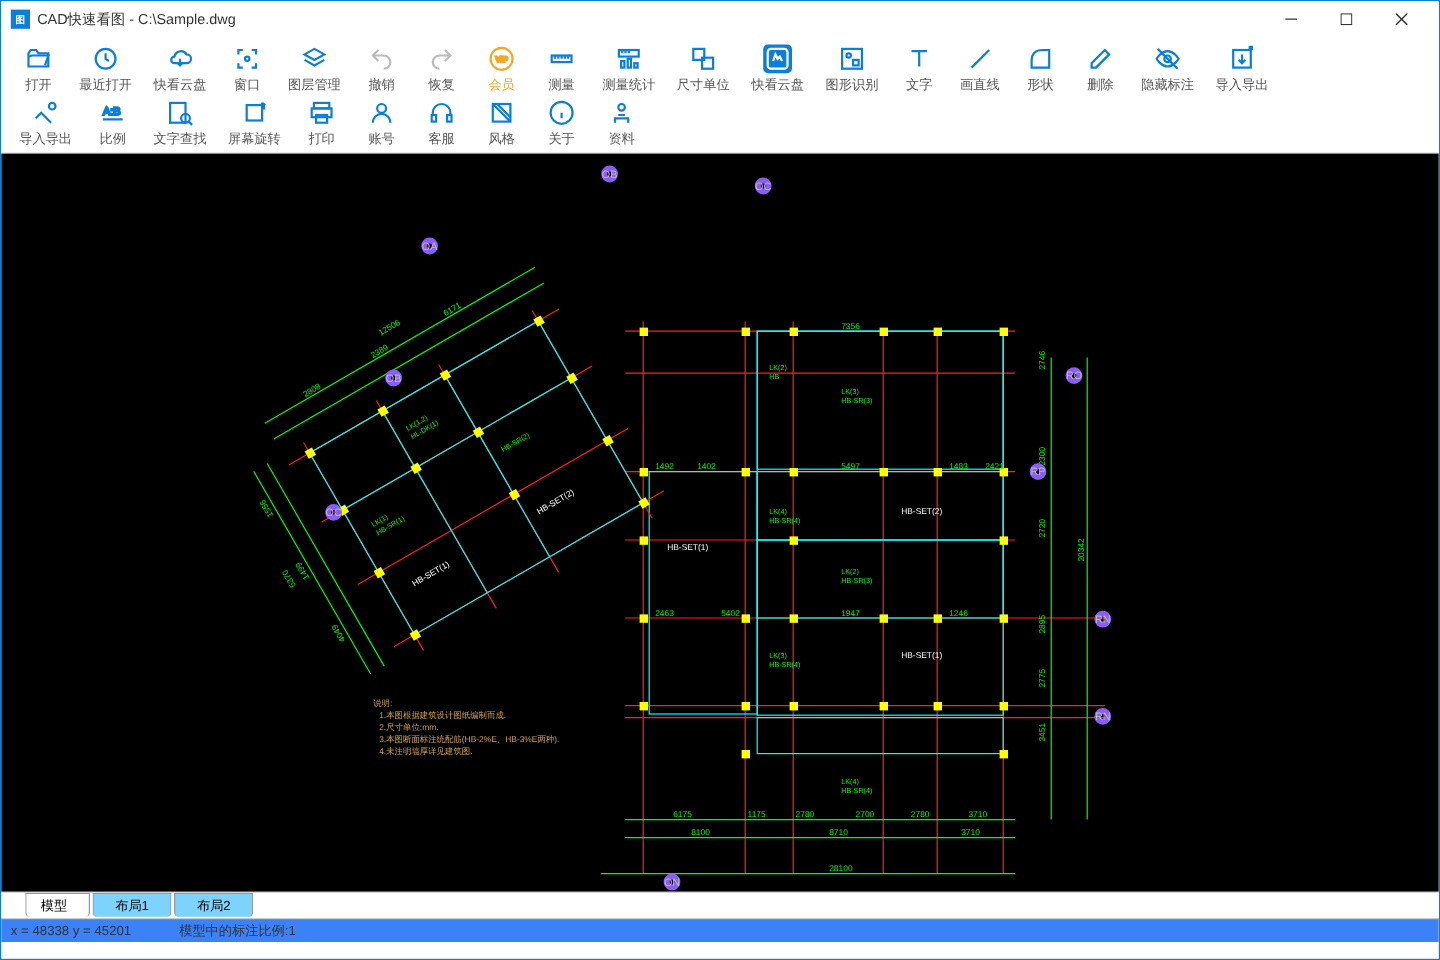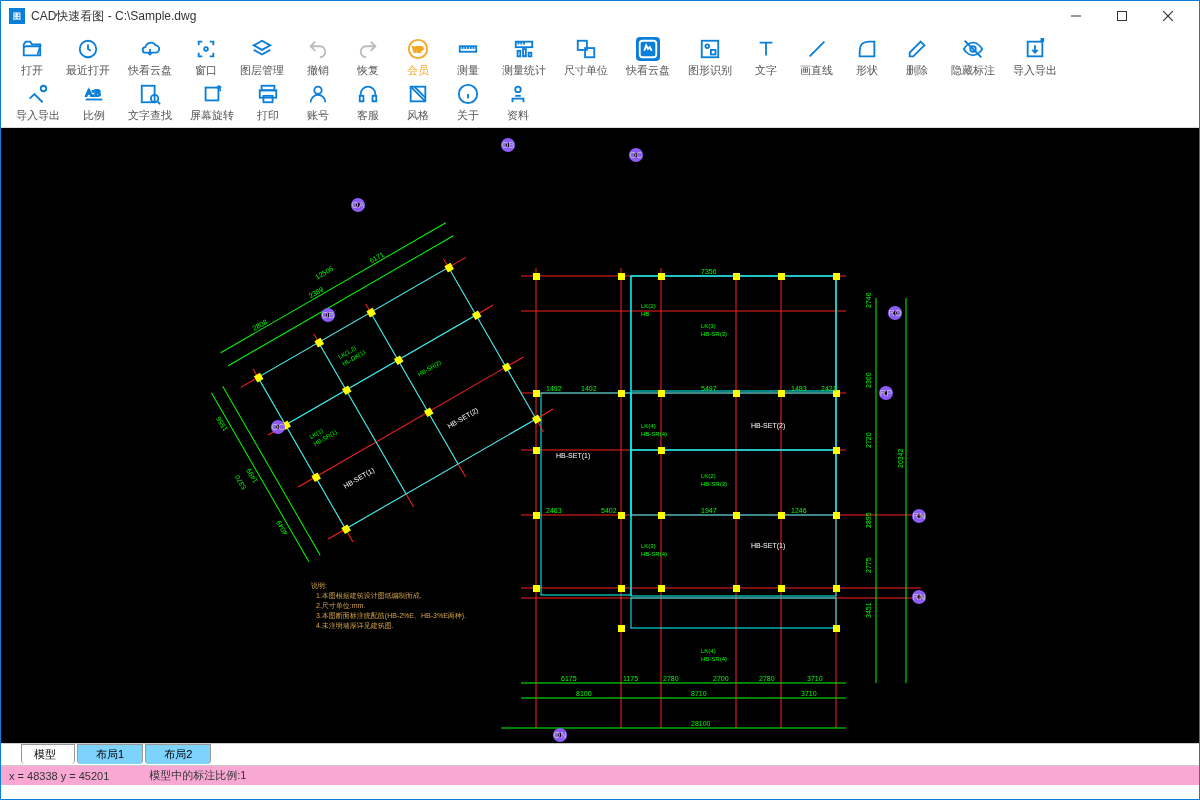--- a/index.html
+++ b/index.html
@@ -13,21 +13,21 @@
 .tool-btn .ico { width: 24px; height: 24px; display: flex; align-items: center; justify-content: center; color: #0a7fd9; }
 .tool-btn .lbl { font-size: 11px; color: #555; margin-top: 2px; white-space: nowrap; }
 .tool-btn.vip .ico { color: #f5a623; }
 .tool-btn.vip .lbl { color: #f5a623; }
 .tool-btn.highlight .ico { background: #0a7fd9; color: #fff; border-radius: 4px; }
 .tool-btn.disabled .ico { color: #bbb; }
 .canvas { position: relative; background: #000; width: 100%; height: 615px; overflow: hidden; }
 .tabs { height: 22px; background: #fff; border-top: 1px solid #ccc; display: flex; align-items: flex-end; padding-left: 20px; }
 .tab { font-size: 11px; padding: 2px 18px; border: 1px solid #999; border-bottom: none; margin-right: 2px; background: #7dd3fc; cursor: pointer; border-radius: 0 0 4px 4px; position: relative; top: -1px; }
 .tab.active { background: #fff; color: #000; padding-left: 12px; }
-.statusbar { height: 20px; background: #f9a8d4; border-top: 1px solid #ccc; display: flex; align-items: center; font-size: 11px; color: #333; padding: 0 8px; }
+.statusbar { height: 20px; background: #3b82f6; border-top: 1px solid #ccc; display: flex; align-items: center; font-size: 11px; color: #333; padding: 0 8px; }
 .statusbar .cell { margin-right: 40px; }
 svg.cad { position: absolute; top: 0; left: 0; }
 .grid-label { position: absolute; color: #bfbfbf; font-size: 9px; border: 5px solid #8b5cf6; border-radius: 50%; width: 14px; height: 14px; display: flex; align-items: center; justify-content: center; }
 .dim-txt { font-size: 7px; fill: #00ff00; }
 .annot-txt { font-size: 6px; fill: #00ff00; }
 .note-txt { font-size: 7px; fill: #d4a54a; }
 .white-txt { font-size: 7px; fill: #ffffff; }
 </style>
 </head>
 <body>
@@ -497,21 +497,21 @@
   <text class="white-txt" x="750" y="420">HB-SET(1)</text>
 
   <text class="note-txt" x="310" y="460">说明:</text>
   <text class="note-txt" x="315" y="470">1.本图根据建筑设计图纸编制而成.</text>
   <text class="note-txt" x="315" y="480">2.尺寸单位:mm.</text>
   <text class="note-txt" x="315" y="490">3.本图断面标注统配筋(HB-2%E、HB-3%E两种).</text>
   <text class="note-txt" x="315" y="500">4.未注明墙厚详见建筑图.</text>
 </svg>
 
 <div class="grid-label" style="left:887px;top:178px">RO</div>
-<div class="grid-label" style="left:878px;top:258px">RP</div>
+<div class="grid-label" style="left:857px;top:258px">RP</div>
 <div class="grid-label" style="left:911px;top:381px">RN</div>
 <div class="grid-label" style="left:911px;top:462px">RN</div>
 <div class="grid-label" style="left:350px;top:70px">OA</div>
 <div class="grid-label" style="left:500px;top:10px">OB</div>
 <div class="grid-label" style="left:628px;top:20px">OC</div>
 <div class="grid-label" style="left:320px;top:180px">OB</div>
 <div class="grid-label" style="left:270px;top:292px">OC</div>
 <div class="grid-label" style="left:552px;top:600px">ON</div>
 </div>
 

